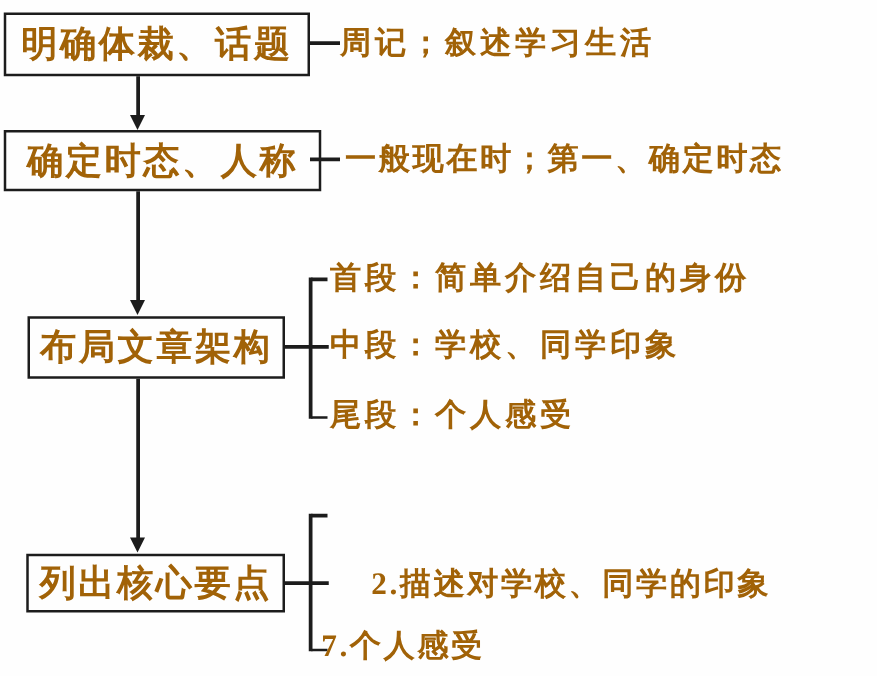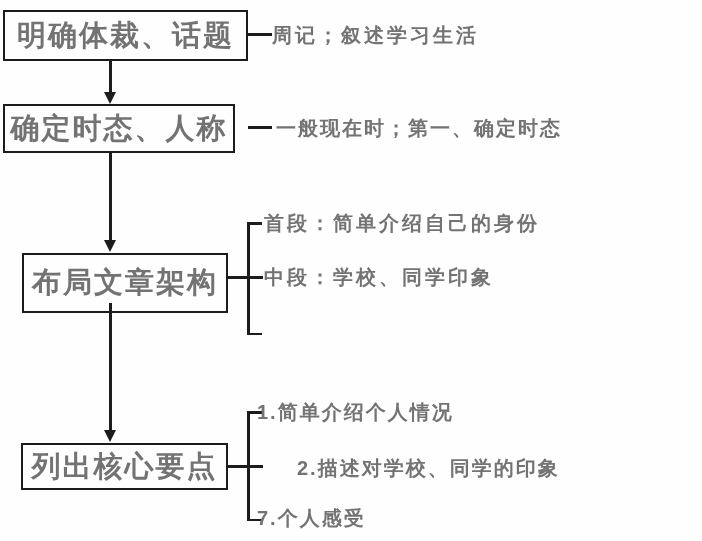--- a/index.html
+++ b/index.html
@@ -5,40 +5,40 @@
   html, body {
     margin: 0;
     padding: 0;
     background: #ffffff;
   }
   .canvas {
     position: relative;
     width: 702px;
     height: 541px;
     background: #fefefe;
-    font-family: Liberation Sans, sans-serif;
-    color: #737373;
+    font-family: Liberation Serif, serif;
+    color: #a16207;
     overflow: hidden;
   }
   .box {
     position: absolute;
     box-sizing: border-box;
     border: 2.5px solid #1c1c1c;
     display: flex;
     align-items: center;
     justify-content: center;
     font-size: 29px;
     font-weight: 600;
     letter-spacing: 2px;
     white-space: nowrap;
     background: #fefefe;
   }
   .box1 { left: 3px;  top: 10px;  width: 245px; height: 51px; }
-  .box2 { left: 3px;  top: 104px; width: 232px; height: 49px; }
-  .box3 { left: 22px; top: 253px; width: 206px; height: 60px; }
+  .box2 { left: 3px;  top: 104px; width: 254px; height: 49px; }
+  .box3 { left: 22px; top: 253px; width: 206px; height: 50px; }
   .box4 { left: 21px; top: 443px; width: 207px; height: 47px; text-align: center; }
 
   .vline, .hline, .shaft {
     position: absolute;
     background: #1c1c1c;
   }
   .hline { height: 2.5px; }
   .vline { width: 2.5px; }
 
   .arrow { position: absolute; width: 2.5px; }
@@ -51,21 +51,21 @@
     border-left: 6px solid transparent;
     border-right: 6px solid transparent;
     border-top: 12px solid #1c1c1c;
   }
   .arrow1 { left: 109px; top: 61px;  height: 43px; }
   .arrow2 { left: 109px; top: 153px; height: 99px; }
   .arrow3 { left: 109px; top: 303px; height: 139px; }
 
   .note {
     position: absolute;
-    font-size: 20px;
+    font-size: 25px;
     font-weight: 600;
     letter-spacing: 3px;
     line-height: 36px;
     white-space: nowrap;
   }
   .note1 { left: 272px; top: 17px; }
   .note2 { left: 276px; top: 110px; letter-spacing: 2px; }
   .m1 { left: 264px; top: 205px; }
   .m2 { left: 264px; top: 259px; }
   .m3 { left: 264px; top: 315px; }
@@ -116,29 +116,29 @@
 
   <div class="box box3">
     <span>布局文章架构</span>
   </div>
   <div class="hline brk-mid-c"></div>
   <div class="vline brk-mid-v"></div>
   <div class="hline brk-mid-t1"></div>
   <div class="hline brk-mid-t2"></div>
   <div class="note m2">中段：学校、同学印象</div>
   <div class="note m1">首段：简单介绍自己的身份</div>
+  <div class="note m3">尾段：个人感受</div>
   <div class="arrow arrow3">
     <div class="shaft"></div>
     <div class="head"></div>
   </div>
 
   <div class="box box4">
     <span>列出核心要点</span>
   </div>
   <div class="hline brk-bot-c"></div>
   <div class="vline brk-bot-v"></div>
   <div class="hline brk-bot-t1"></div>
   <div class="hline brk-bot-t2"></div>
-  <div class="note b1">1.简单介绍个人情况</div>
   <div class="note b2">2.描述对学校、同学的印象</div>
   <div class="note b3">7.个人感受</div>
 
 </div>
 
 </body></html>

